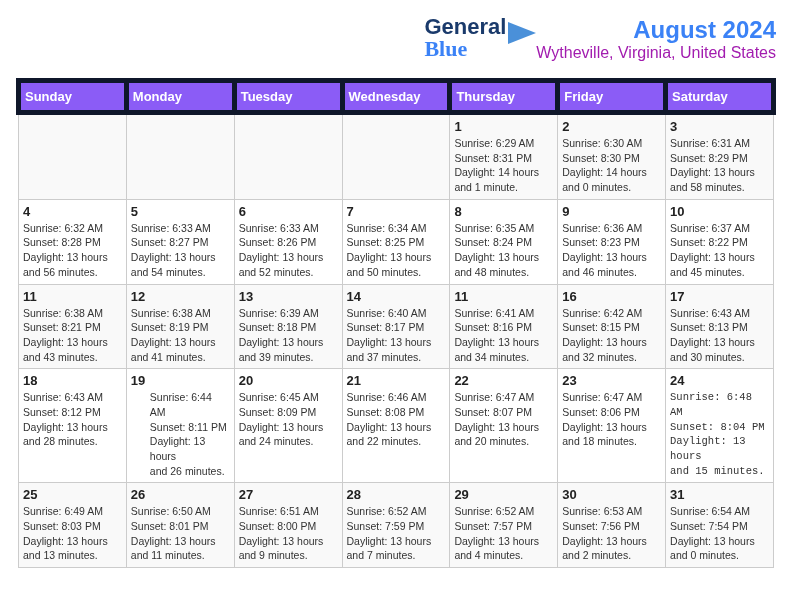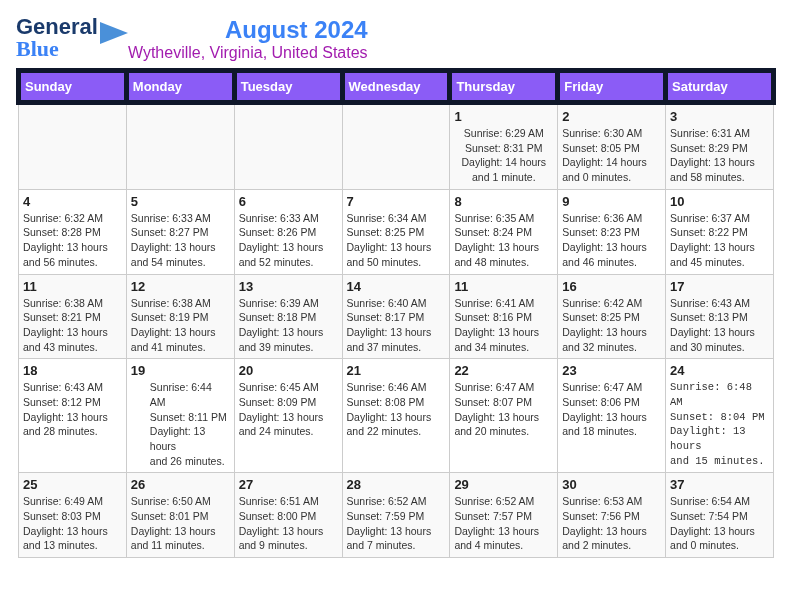--- a/index.html
+++ b/index.html
@@ -6,22 +6,22 @@
     body {
       font-family: Arial, sans-serif;
       background: #fff;
       width: 792px;
       min-height: 612px;
       padding: 16px;
     }
     .header {
       display: flex;
       align-items: flex-start;
-      justify-content: flex-start;
-      margin-bottom: 6px;
+      justify-content: flex-end;
+      margin-bottom: 16px;
     }
     .logo {
       display: flex;
       flex-direction: column;
       align-items: flex-start;
     }
     .logo-text {
       font-size: 22px;
       font-weight: bold;
       color: #1a3a6b;
@@ -116,29 +116,29 @@
       </tr>
   </thead>
   <tbody id="calendar-body">
   <tr>
         <td class="empty"></td>
         <td class="empty"></td>
         <td class="empty"></td>
         <td class="empty"></td>
         <td>
           <span class="day-num">1</span>
-          <div class="day-info" style="white-space: pre-line; text-align: center;">Sunrise: 6:29 AM
+          <div class="day-info" style="white-space: pre-line;">Sunrise: 6:29 AM
 Sunset: 8:31 PM
 Daylight: 14 hours
 and 1 minute.</div>
         </td>
         <td>
           <span class="day-num">2</span>
           <div class="day-info" style="white-space: pre-line;">Sunrise: 6:30 AM
-Sunset: 8:05 PM
+Sunset: 8:30 PM
 Daylight: 14 hours
 and 0 minutes.</div>
         </td>
         <td>
           <span class="day-num">3</span>
           <div class="day-info" style="white-space: pre-line;">Sunrise: 6:31 AM
 Sunset: 8:29 PM
 Daylight: 13 hours
 and 58 minutes.</div>
         </td>
@@ -226,21 +226,21 @@
         <td>
           <span class="day-num">11</span>
           <div class="day-info" style="white-space: pre-line;">Sunrise: 6:41 AM
 Sunset: 8:16 PM
 Daylight: 13 hours
 and 34 minutes.</div>
         </td>
         <td>
           <span class="day-num">16</span>
           <div class="day-info" style="white-space: pre-line;">Sunrise: 6:42 AM
-Sunset: 8:25 PM
+Sunset: 8:15 PM
 Daylight: 13 hours
 and 32 minutes.</div>
         </td>
         <td>
           <span class="day-num">17</span>
           <div class="day-info" style="white-space: pre-line;">Sunrise: 6:43 AM
 Sunset: 8:13 PM
 Daylight: 13 hours
 and 30 minutes.</div>
         </td>
@@ -333,21 +333,21 @@
 and 4 minutes.</div>
         </td>
         <td>
           <span class="day-num">30</span>
           <div class="day-info" style="white-space: pre-line;">Sunrise: 6:53 AM
 Sunset: 7:56 PM
 Daylight: 13 hours
 and 2 minutes.</div>
         </td>
         <td>
-          <span class="day-num">37</span>
+          <span class="day-num">31</span>
           <div class="day-info" style="white-space: pre-line;">Sunrise: 6:54 AM
 Sunset: 7:54 PM
 Daylight: 13 hours
 and 0 minutes.</div>
         </td>
       </tr>
     </tbody>
 </table>
 
 </body></html>

